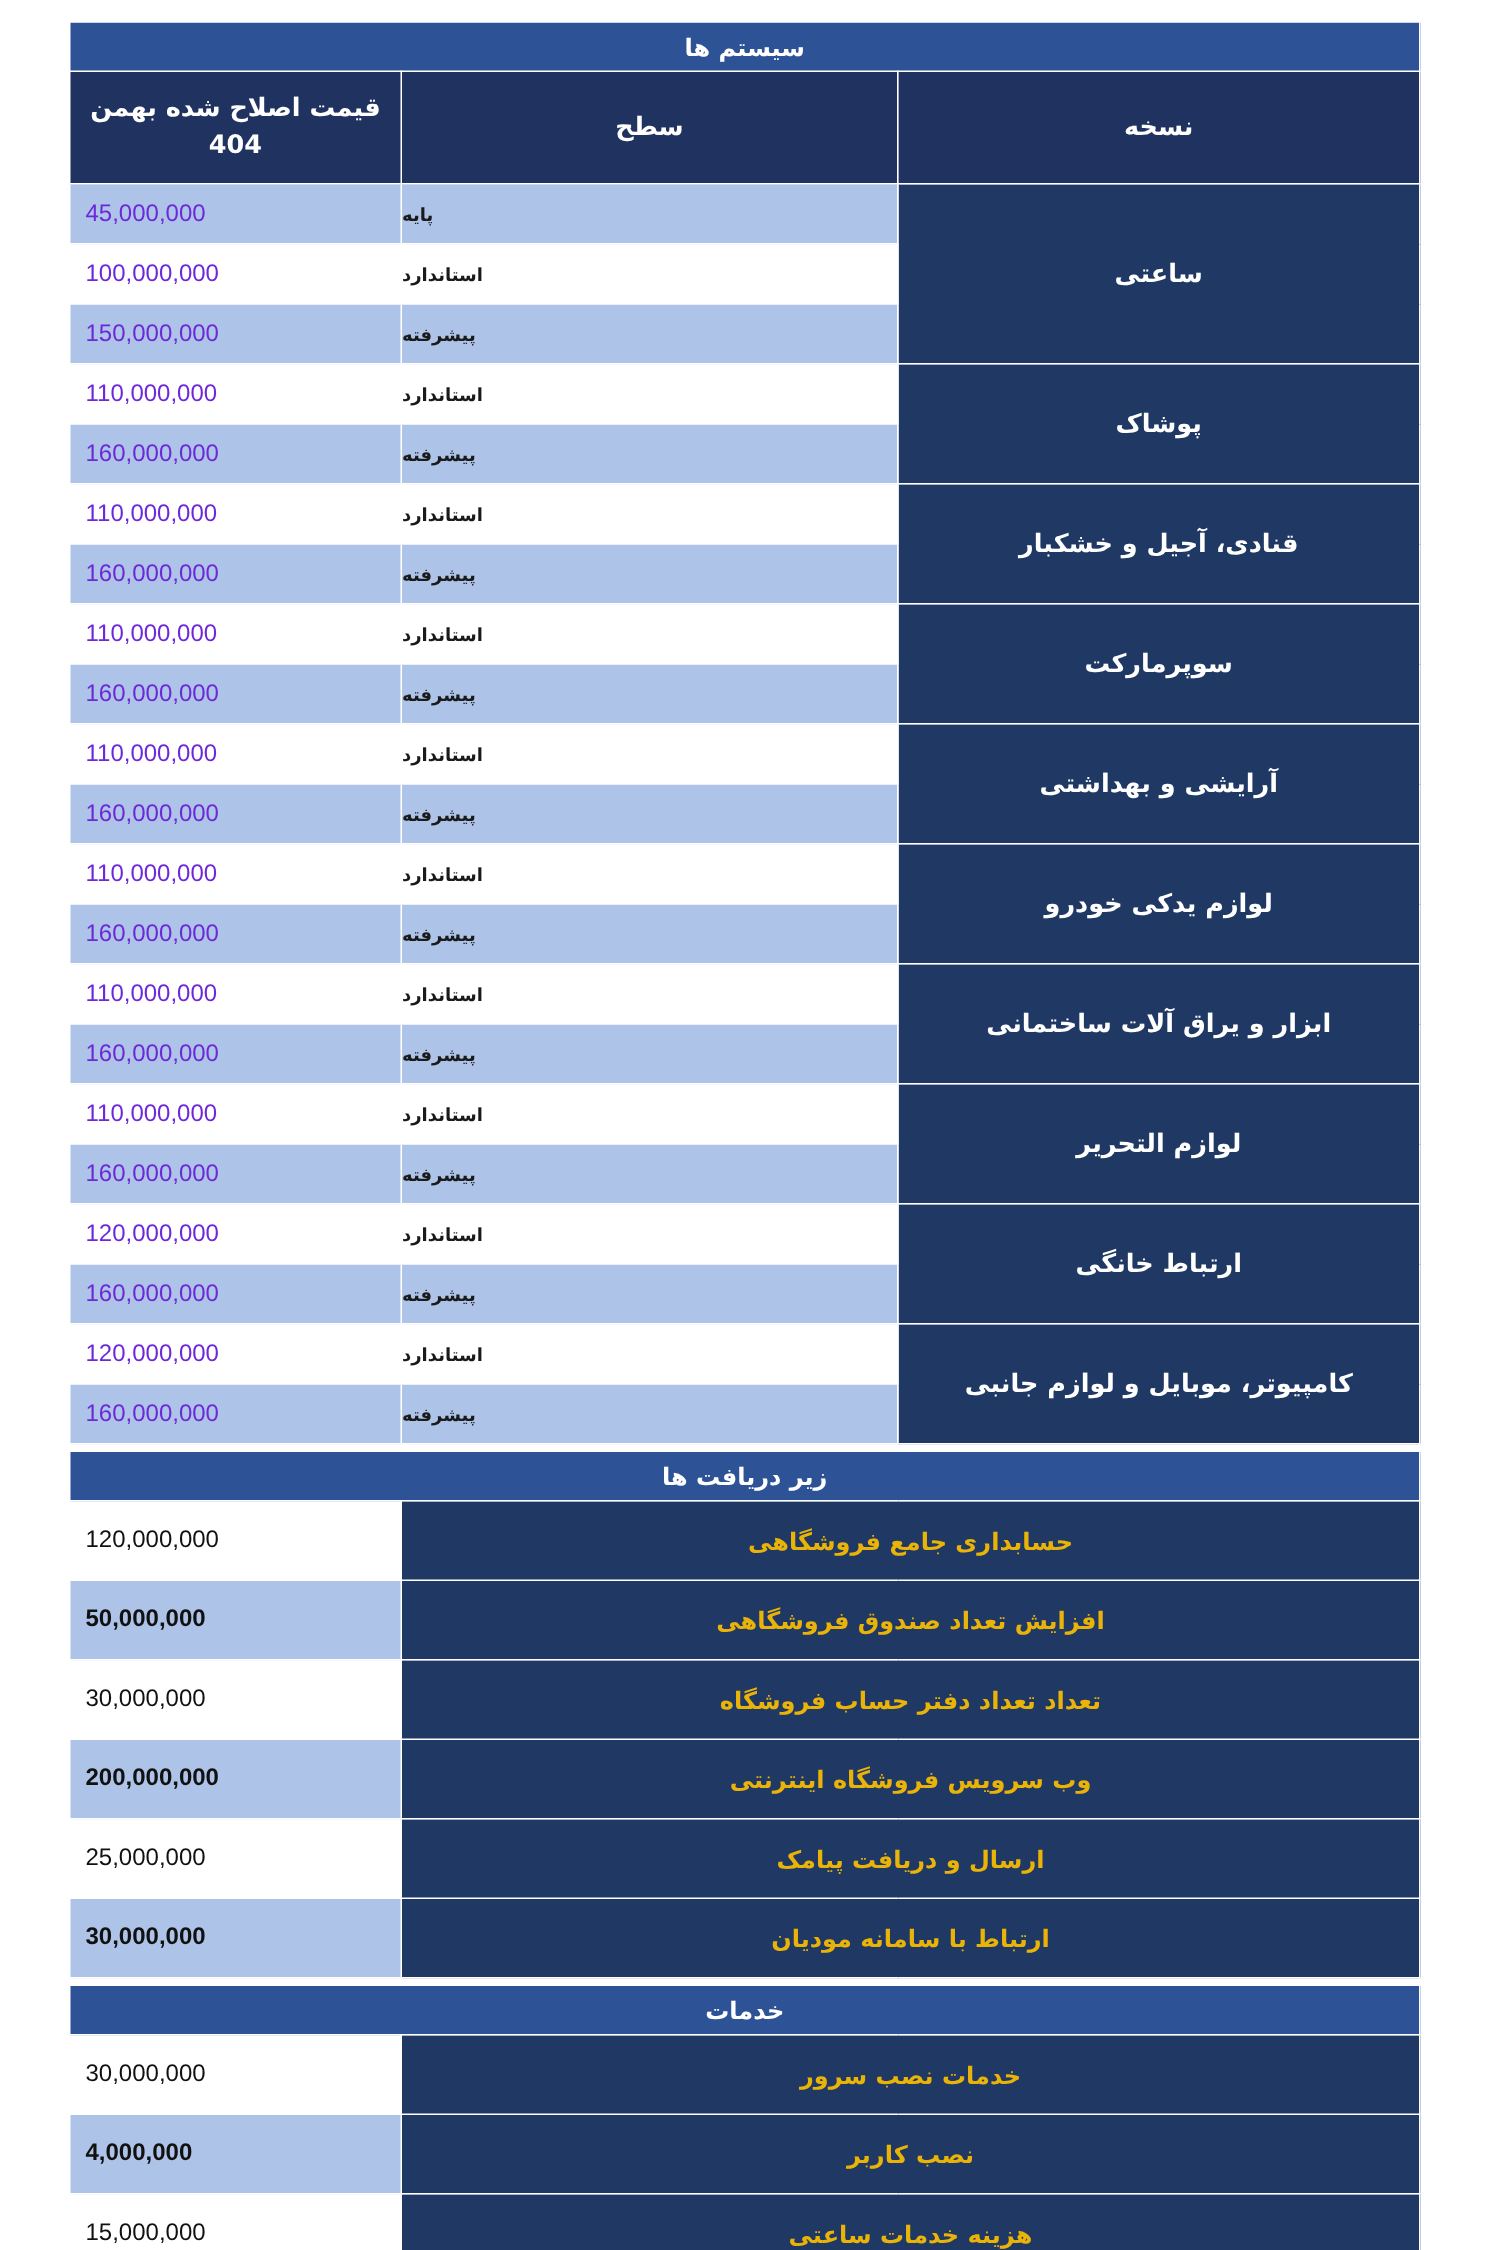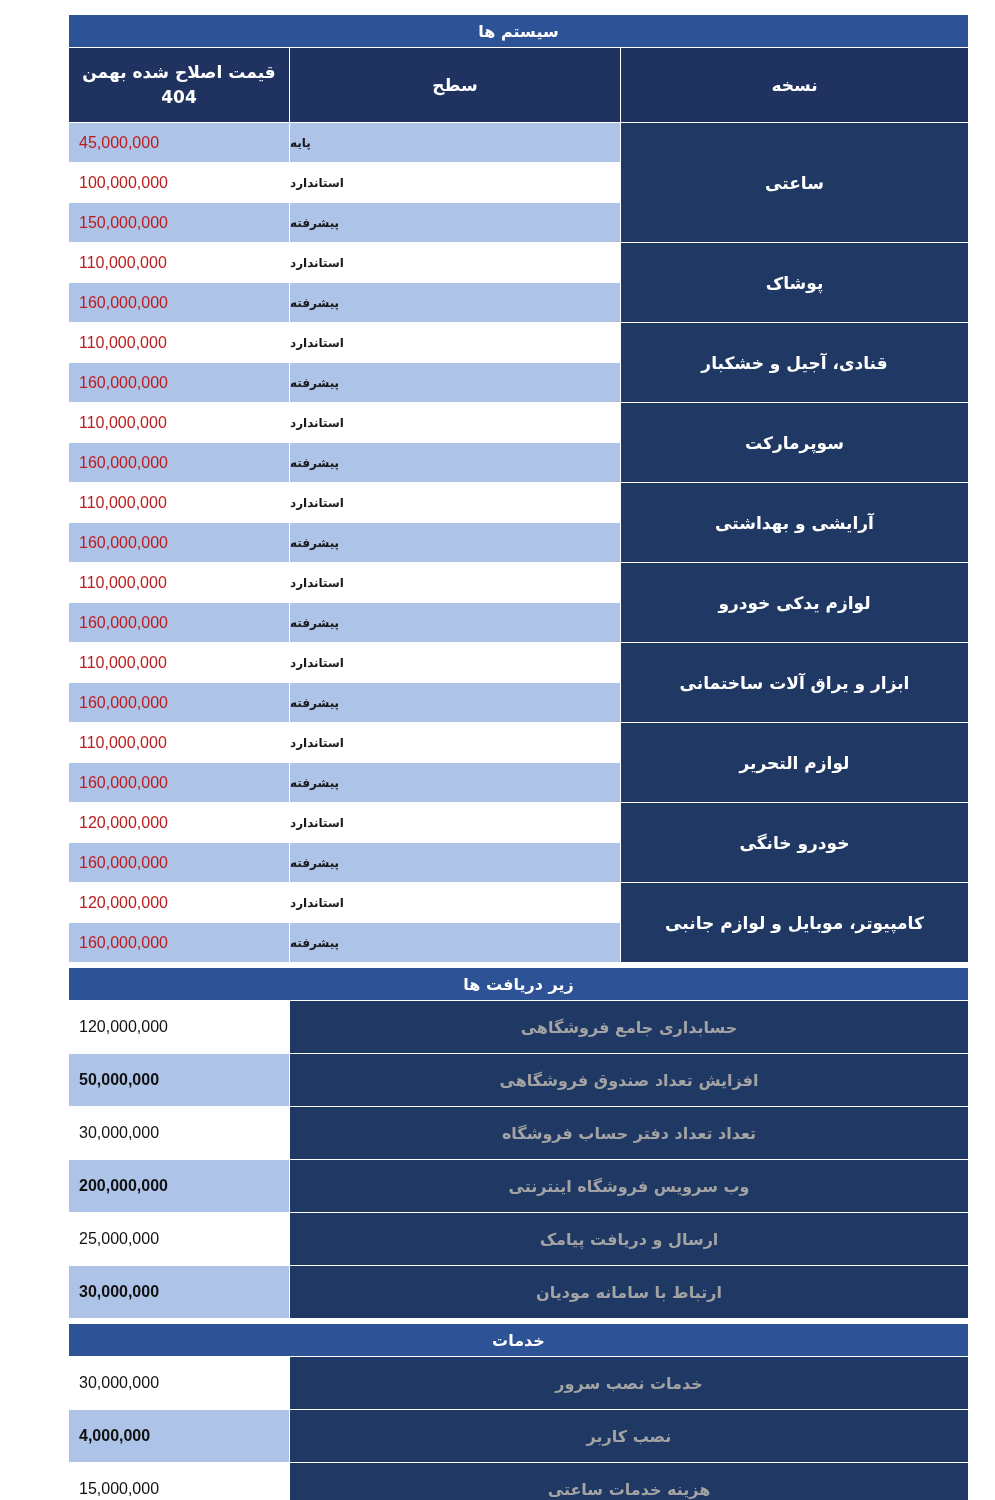--- a/index.html
+++ b/index.html
@@ -11,21 +11,21 @@
     width: 995px;
     height: 1500px;
     font-family: "DejaVu Sans", "Liberation Sans", sans-serif;
     overflow: hidden;
   }
   .page {
     width: 995px;
     height: 1500px;
     position: relative;
     box-sizing: border-box;
-    padding: 14px 26px 14px 48px;
+    padding: 14px 48px 14px 48px;
     background: #ffffff;
   }
   table.pricing {
     width: 900px;
     border-collapse: collapse;
     table-layout: fixed;
     direction: rtl;
   }
   table.pricing td, table.pricing th {
     border: 1px solid #ffffff;
@@ -67,31 +67,31 @@
   .level-cell {
     text-align: left;
     font-weight: bold;
     font-size: 12px;
     color: #1a1a1a;
     height: 39px;
   }
   .price-cell {
     text-align: left;
     font-size: 16px;
-    color: #b91c1c;
+    color: #6d28d9;
     padding: 0 10px !important;
     height: 39px;
     font-family: "Liberation Sans", sans-serif;
   }
   .row-light td.level-cell, .row-light td.price-cell { background: #ffffff; }
   .row-blue  td.level-cell, .row-blue  td.price-cell { background: #aec3e8; }
 
   .sub-name-cell {
     background: #1f3864;
-    color: #a3a3a3;
+    color: #eab308;
     text-align: center;
     font-weight: bold;
     font-size: 16px;
     height: 44px;
     padding: 4px 10px !important;
   }
   .sub-price-cell {
     text-align: left;
     font-size: 16px;
     color: #111111;
@@ -194,21 +194,21 @@
         <tr class="row-light">
           <td class="version-cell" rowspan="2">لوازم التحریر</td>
           <td class="level-cell">استاندارد</td>
           <td class="price-cell">110,000,000</td>
         </tr>
         <tr class="row-blue">
           <td class="level-cell">پیشرفته</td>
           <td class="price-cell">160,000,000</td>
         </tr>
         <tr class="row-light">
-          <td class="version-cell" rowspan="2">خودرو خانگی</td>
+          <td class="version-cell" rowspan="2">ارتباط خانگی</td>
           <td class="level-cell">استاندارد</td>
           <td class="price-cell">120,000,000</td>
         </tr>
         <tr class="row-blue">
           <td class="level-cell">پیشرفته</td>
           <td class="price-cell">160,000,000</td>
         </tr>
         <tr class="row-light">
           <td class="version-cell" rowspan="2">کامپیوتر، موبایل و لوازم جانبی</td>
           <td class="level-cell">استاندارد</td>

